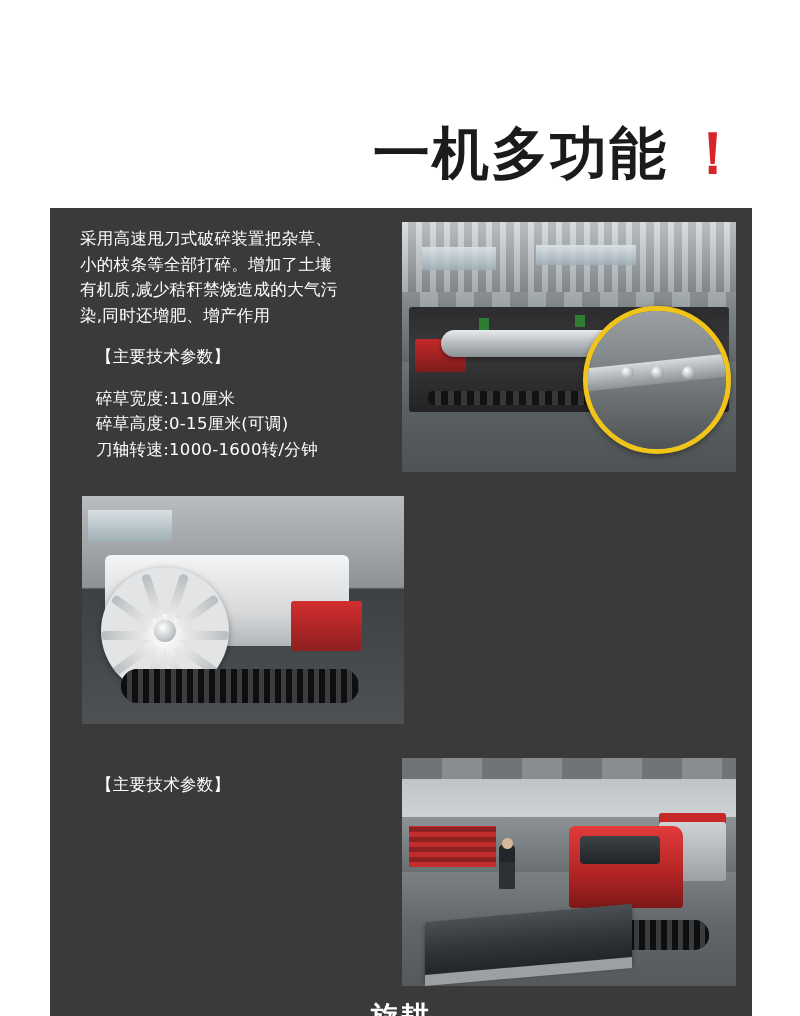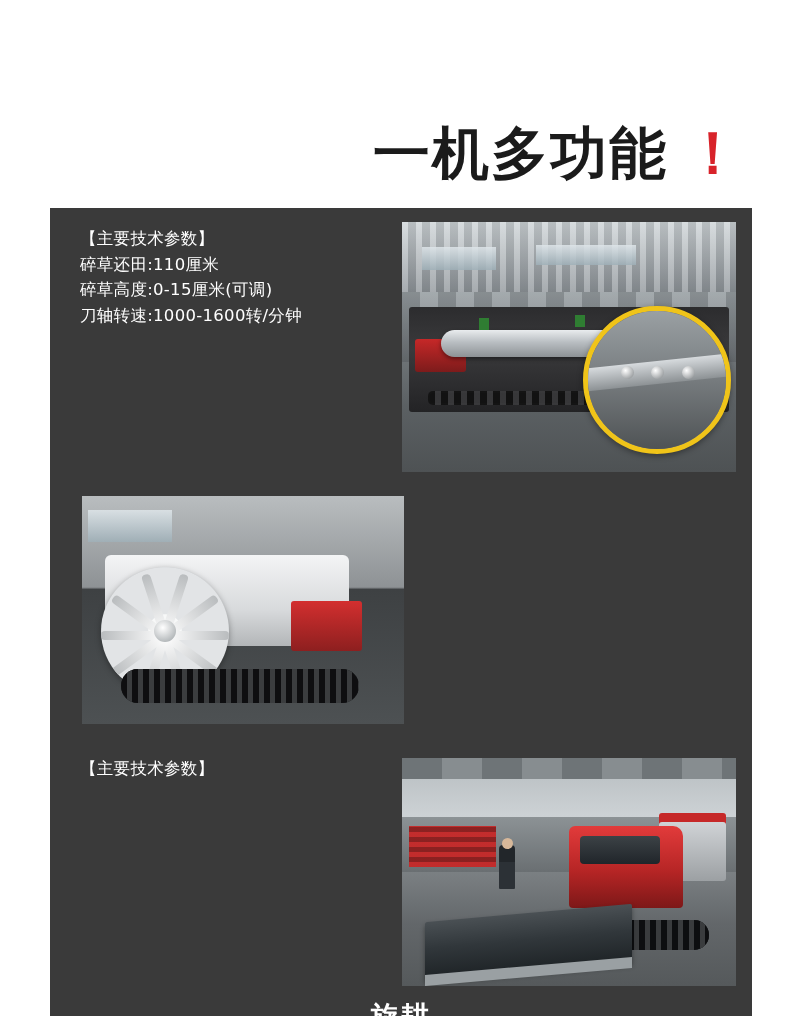--- a/index.html
+++ b/index.html
@@ -77,21 +77,21 @@
     font-size: 16.5px;
     line-height: 1.55;
     margin: 0;
     white-space: pre-line;
     letter-spacing: 0.3px;
   }
   .sec-params {
     color: #ffffff;
     font-size: 16.5px;
     line-height: 1.55;
-    margin: 0;
+    margin: 16px;
     white-space: pre-line;
     letter-spacing: 0.3px;
   }
   
   .photo {
     position: absolute;
     overflow: hidden;
     background: #8a8d90;
   }
   
@@ -426,22 +426,26 @@
 <div class="page">
 
   <div class="headline">
     <span class="headline-text">一机多功能</span>
     <span class="headline-mark">！</span>
   </div>
 
   <div class="panel">
 
     <div class="section" style="left:30px; top:18px; width:310px;">
+      <p class="sec-body">采用高速甩刀式破碎装置把杂草、
+小的枝条等全部打碎。增加了土壤
+有机质,减少秸秆禁烧造成的大气污
+染,同时还增肥、增产作用</p>
       <p class="sec-params">【主要技术参数】</p>
-      <p class="sec-params">碎草还田:110厘米
+      <p class="sec-params">碎草宽度:110厘米
 碎草高度:0-15厘米(可调)
 刀轴转速:1000-1600转/分钟</p>
     </div>
 
     <div class="photo" style="left:352px; top:14px; width:334px; height:250px;">
       <div class="shed"></div>
       <div class="shed-roof"></div>
       <div class="shed-wall"></div>
       <div class="shed-floor"></div>
       <div class="win" style="left:6%; top:10%; width:22%; height:9%;"></div>

